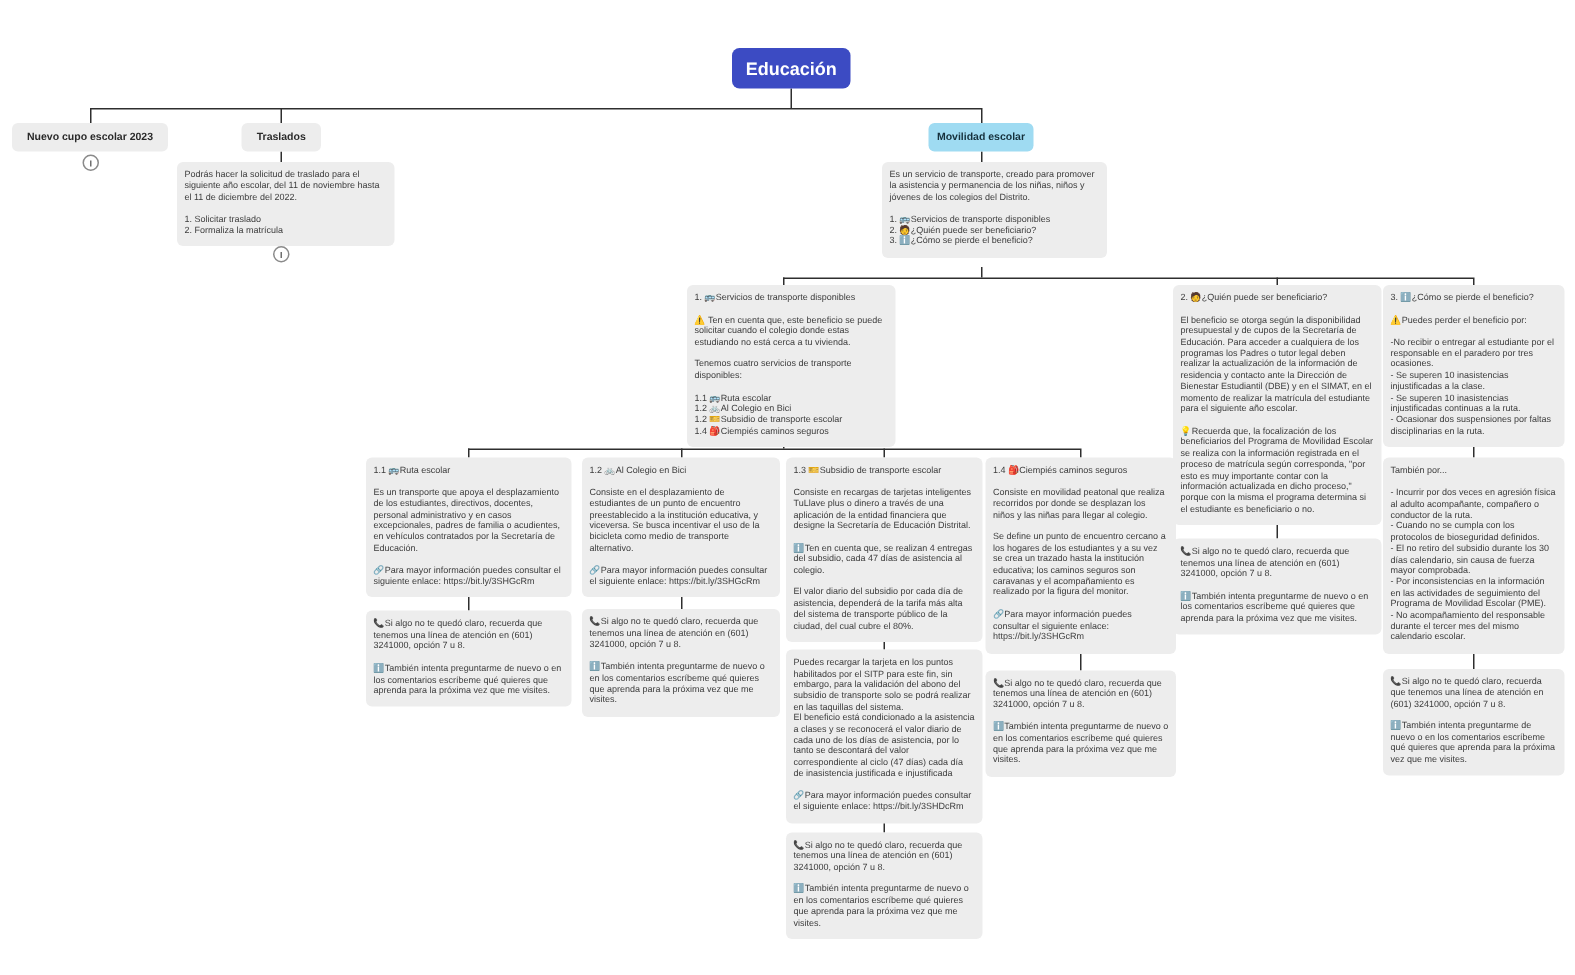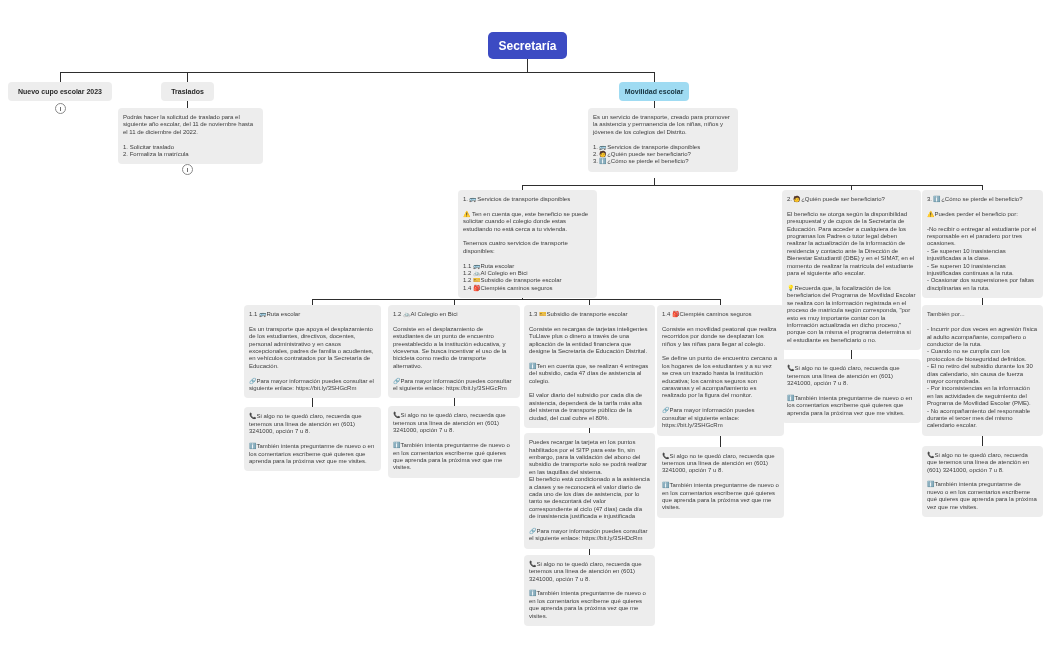--- a/index.html
+++ b/index.html
@@ -52,21 +52,21 @@
   <div class="vline" style="left:851px;top:185px;height:5px;"></div>
   <div class="vline" style="left:982px;top:185px;height:5px;"></div>
 
   <div class="vline" style="left:522px;top:293px;height:6px;"></div>
   <div class="hline" style="left:312px;top:299px;width:408px;"></div>
   <div class="vline" style="left:312px;top:299px;height:6px;"></div>
   <div class="vline" style="left:454px;top:299px;height:6px;"></div>
   <div class="vline" style="left:589px;top:299px;height:6px;"></div>
   <div class="vline" style="left:720px;top:299px;height:6px;"></div>
 
-  <div class="root-node">Secretaría</div>
+  <div class="root-node">Educación</div>
 
   <div class="title-node" style="left:8px;top:82px;width:104px;">Nuevo cupo escolar 2023</div>
   <div class="badge" style="left:55px;top:103px;">
     <span class="tick"></span>
   </div>
 
   <div class="title-node" style="left:161px;top:82px;width:53px;">Traslados</div>
   <div class="box abs-box" style="left:118px;top:108px;width:135px;">Podrás hacer la solicitud de traslado para el siguiente año escolar, del 11 de noviembre hasta el 11 de diciembre del 2022.
 
 1. Solicitar traslado

